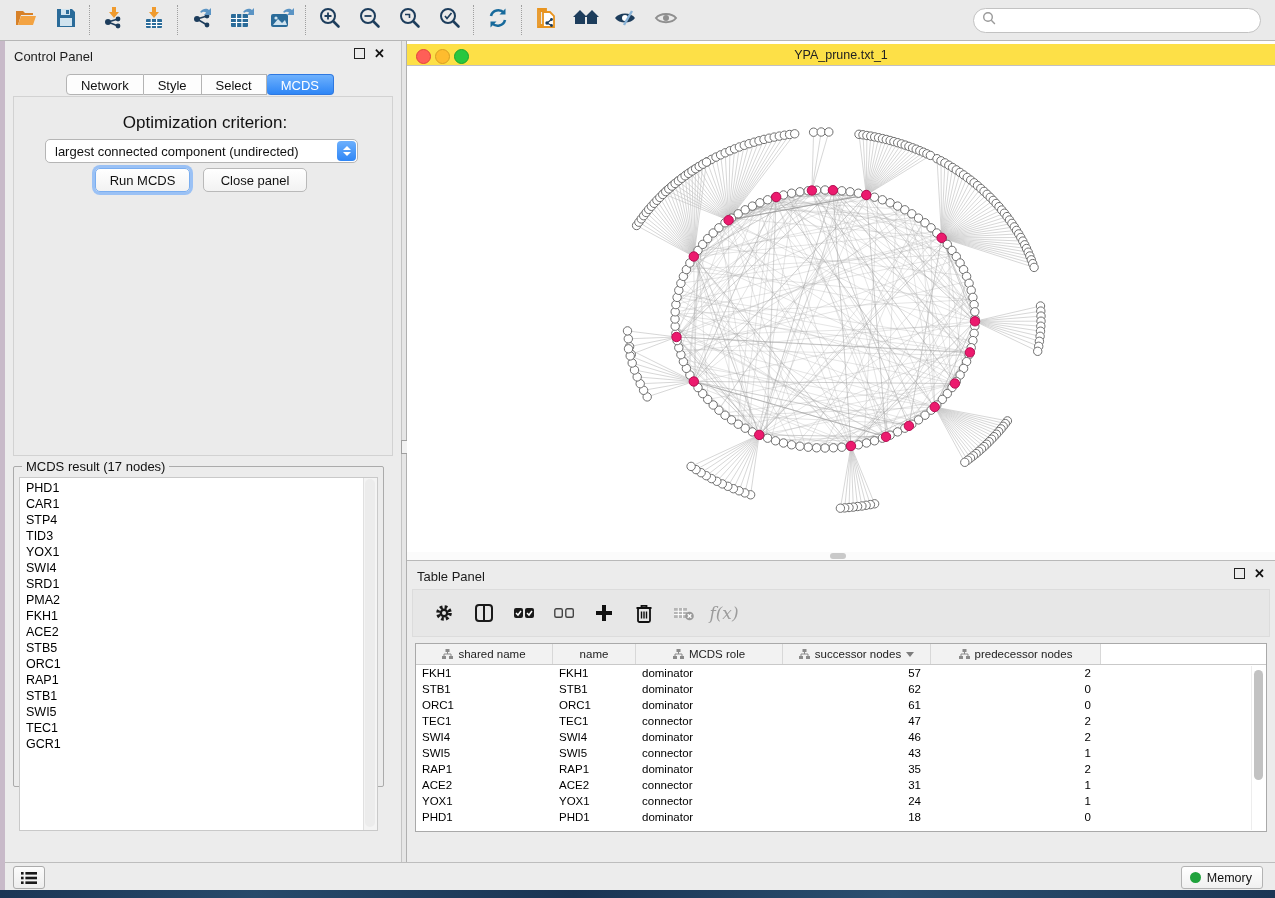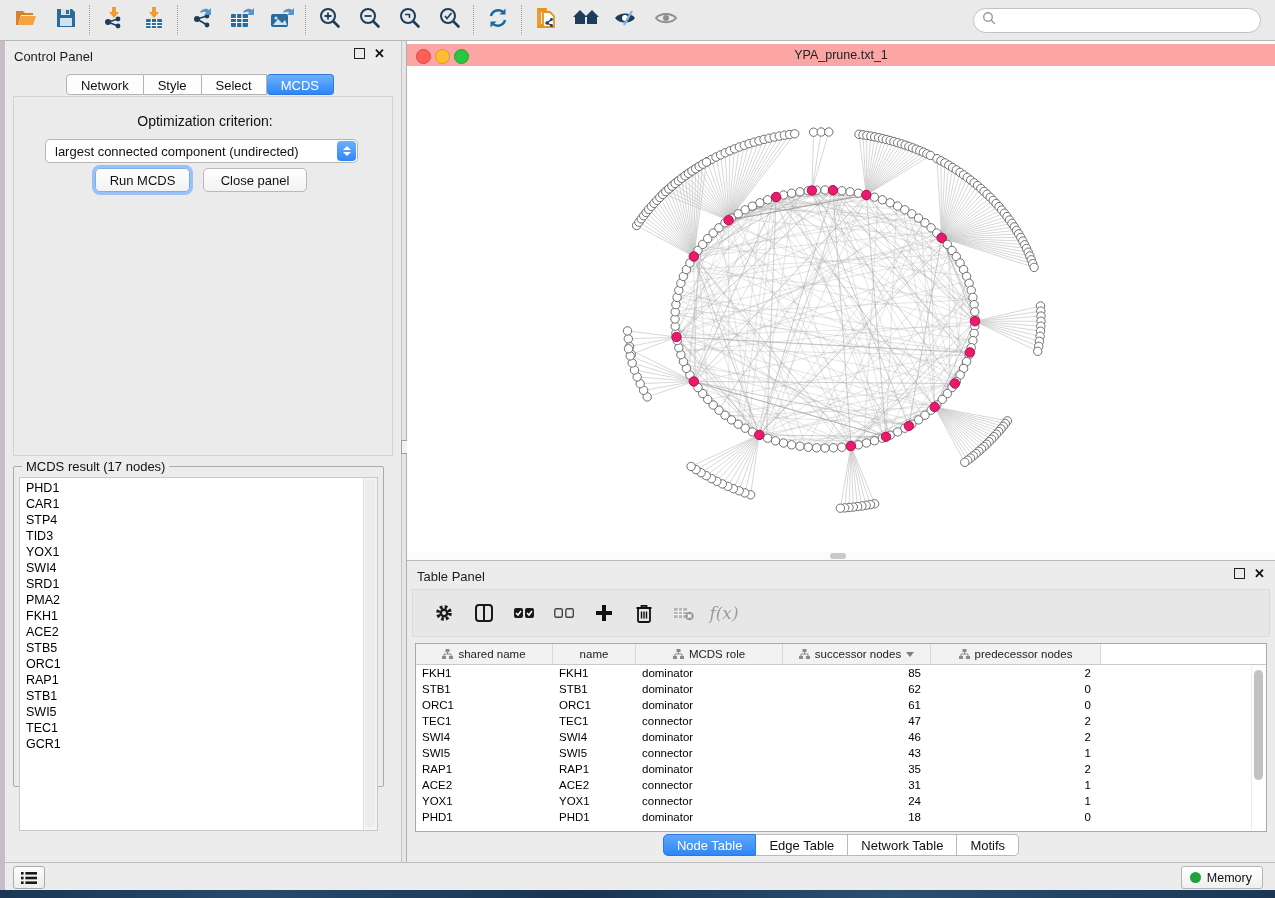--- a/index.html
+++ b/index.html
@@ -25,21 +25,21 @@
   .panel-title{font-size:13px;color:#1c1c1c;}
   .win-icons{position:absolute;right:10px;top:1px;display:flex;gap:9px;align-items:center;}
   .float-ico{width:9px;height:9px;border:1.5px solid #222;display:inline-block;}
   .close-ico{font-size:13px;font-weight:bold;color:#111;line-height:10px;}
   #cp-tabs{left:5px;top:74px;width:390px;height:27px;display:flex;justify-content:center;}
   .tab{height:21px;line-height:21px;padding:0 14px;font-size:13px;background:#fdfdfd;border:1px solid #b4b4b4;
        border-left:none;color:#111;cursor:pointer;box-sizing:border-box;}
   .tab.first{border-left:1px solid #b4b4b4;border-radius:4px 0 0 4px;}
   .tab.active{background:linear-gradient(#6eb1fd,#2e86f6);color:#fff;border-color:#2e78e0;border-radius:4px;}
   #cp-card{left:13px;top:96px;width:380px;height:360px;background:#ebebeb;border:1px solid #d2d2d2;box-sizing:border-box;}
-  #opt-label{left:13px;top:113px;width:384px;text-align:center;font-size:14px;color:#111;}
+  #opt-label{left:13px;top:113px;width:384px;text-align:center;font-size:17px;color:#111;}
   #criterion{left:45px;top:139px;width:313px;height:24px;background:#fff;border:1px solid #b5b5b5;border-radius:5px;
              display:flex;align-items:center;box-sizing:border-box;cursor:pointer;}
   #criterion .val{flex:1;font-size:13px;padding-left:9px;color:#111;white-space:nowrap;}
   .stepper{width:19px;height:20px;margin-right:1px;background:linear-gradient(#6db0fd,#2f86f6);border-radius:4px;
            display:flex;flex-direction:column;align-items:center;justify-content:center;gap:2px;}
   .stepper i{width:0;height:0;border-left:4px solid transparent;border-right:4px solid transparent;}
   .stepper .up{border-bottom:4px solid #fff;}
   .stepper .dn{border-top:4px solid #fff;}
   .pushbtn{height:24px;background:linear-gradient(#ffffff,#f2f2f2);border:1px solid #b9b9b9;border-radius:5px;
            font-size:13px;color:#111;display:flex;align-items:center;justify-content:center;cursor:pointer;box-sizing:border-box;
@@ -51,21 +51,21 @@
   #mcds-listbox{position:absolute;left:5px;top:10px;width:359px;height:354px;background:#fff;border:1px solid #c9c9c9;box-sizing:border-box;}
   #mcds-list{position:absolute;left:0;top:2px;right:14px;bottom:0;overflow:hidden;}
   .mcds-item{font-size:12.5px;line-height:16px;padding-left:6px;color:#000;}
   #mcds-scroll{position:absolute;right:0;top:0;width:13px;height:100%;background:#f4f4f4;border-left:1px solid #e0e0e0;}
   #mcds-scroll .thumb{position:absolute;left:1px;top:1px;width:10px;height:99%;background:#ececec;border-radius:5px;}
   
   #splitter{left:401px;top:41px;width:6px;height:821px;background:#e6e6e6;border-left:1px solid #c4c4c4;border-right:1px solid #b0b0b0;box-sizing:border-box;}
   #splitter .grip{position:absolute;left:-1px;top:399px;width:7px;height:14px;background:#f2f2f2;border:1px solid #9f9f9f;box-sizing:border-box;}
   
   #net-window{left:407px;top:41px;width:868px;height:519px;background:#fff;box-sizing:border-box;}
-  #net-titlebar{left:0;top:3px;width:868px;height:22px;background:#fca5a5;border-bottom:1px solid #c2c0c1;position:absolute;box-sizing:border-box;}
+  #net-titlebar{left:0;top:3px;width:868px;height:22px;background:#fde047;border-bottom:1px solid #c2c0c1;position:absolute;box-sizing:border-box;}
   .traffic{position:absolute;top:5px;width:13px;height:13px;border-radius:50%;}
   #net-title{position:absolute;left:0;right:0;top:4px;text-align:center;font-size:12.5px;color:#222;}
   #net-canvas{position:absolute;left:0;top:26px;width:868px;height:493px;background:#fff;overflow:hidden;}
   #net-hscroll{position:absolute;left:0;bottom:0;width:868px;height:8px;background:#fbfbfb;}
   #net-hscroll .thumb{position:absolute;left:423px;bottom:1px;width:16px;height:6px;background:#c9c9c9;border-radius:3px;}
   
   #table-panel{left:407px;top:560px;width:868px;height:302px;background:#ececec;border-top:1px solid #b9b9b9;box-sizing:border-box;}
   #tp-header{left:0;top:6px;width:868px;height:20px;position:absolute;}
   #tp-toolbar{position:absolute;left:5px;top:28px;width:858px;height:48px;background:#e7e7e7;border:1px solid #dcdcdc;
               display:flex;align-items:center;gap:10px;padding-left:16px;box-sizing:border-box;}
@@ -1181,21 +1181,21 @@
           </svg>
         <span>predecessor nodes</span>
       </div>
       <div class="th empty"></div>
     </div>
     <div id="tbody">
         <div class="tr">
           <div class="td">FKH1</div>
           <div class="td">FKH1</div>
           <div class="td">dominator</div>
-          <div class="td num">85</div>
+          <div class="td num">57</div>
           <div class="td num">2</div>
           <div class="td"></div>
         </div>
         <div class="tr">
           <div class="td">STB1</div>
           <div class="td">STB1</div>
           <div class="td">dominator</div>
           <div class="td num">62</div>
           <div class="td num">0</div>
           <div class="td"></div>
@@ -1263,26 +1263,20 @@
           <div class="td num">18</div>
           <div class="td num">0</div>
           <div class="td"></div>
         </div>
       </div>
     <div id="tbl-vscroll">
         <div class="thumb"></div>
       </div>
   </div>
 
-  <div id="tp-tabs">
-    <span class="btab first active">Node Table</span>
-    <span class="btab">Edge Table</span>
-    <span class="btab">Network Table</span>
-    <span class="btab last">Motifs</span>
-  </div>
 </div>
 
 <div id="status-bar" class="abs">
   <span id="status-list-btn">
     <svg width="16" height="14" viewBox="0 0 16 14">
         <g fill="#1a1a1a">
           <rect x="0" y="1" width="2.6" height="2.6"></rect>
           <rect x="4.4" y="1" width="11.6" height="2.6"></rect>
           <rect x="0" y="5.7" width="2.6" height="2.6"></rect>
           <rect x="4.4" y="5.7" width="11.6" height="2.6"></rect>

